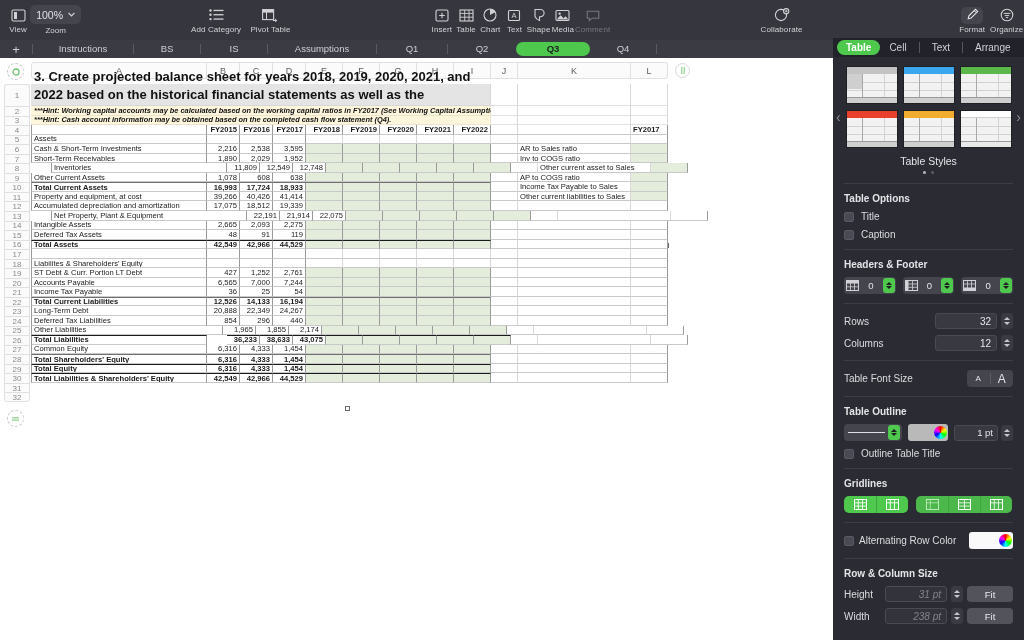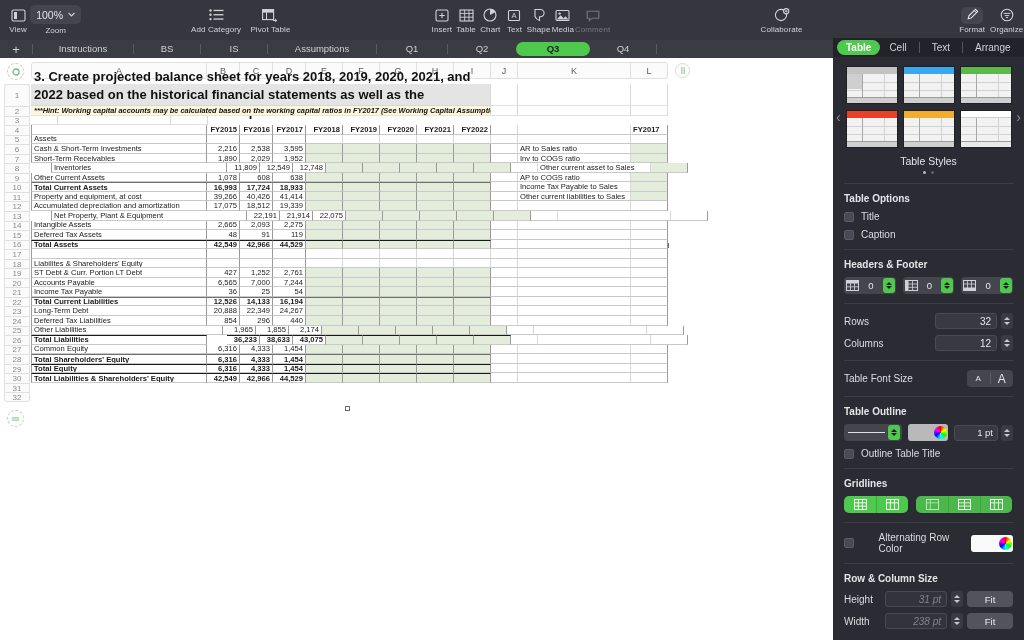--- a/index.html
+++ b/index.html
@@ -471,20 +471,21 @@
           <div class="cell nogrid" style="width: 113px; height: 22px;"></div>
           <div class="cell nogrid" style="width: 37px; height: 22px;"></div>
         </div>
         <div class="grow" style="height: 9.55px;">
           <div class="hintrow" style="width: 460px; height: 9.55px;">***Hint: Working capital accounts may be calculated based on the working capital ratios in FY2017 (See Working Capital Assumptions).</div>
           <div class="cell nogrid" style="width: 27px; height: 9.55px;"></div>
           <div class="cell nogrid" style="width: 113px; height: 9.55px;"></div>
           <div class="cell nogrid" style="width: 37px; height: 9.55px;"></div>
         </div>
         <div class="grow" style="height: 9.55px;">
+          <div class="hintrow" style="width: 460px; height: 9.55px;">***Hint: Cash account information may be obtained based on the completed cash flow statement (Q4).</div>
           <div class="cell nogrid" style="width: 27px; height: 9.55px;"></div>
           <div class="cell nogrid" style="width: 113px; height: 9.55px;"></div>
           <div class="cell nogrid" style="width: 37px; height: 9.55px;"></div>
         </div>
         <div class="grow" style="height: 9.55px;">
           <div class="cell lb" style="width: 176px; height: 9.55px;"></div>
           <div class="cell num b" style="width: 33px; height: 9.55px;">FY2015</div>
           <div class="cell num b" style="width: 33px; height: 9.55px;">FY2016</div>
           <div class="cell num b" style="width: 33px; height: 9.55px;">FY2017</div>
           <div class="cell num b" style="width: 37px; height: 9.55px;">FY2018</div>
@@ -1116,21 +1117,21 @@
                 <rect x="0.5" y="0.5" width="12" height="10" fill="none" stroke="#fff" stroke-width="1"></rect>
                 <path d="M0.5 3.8 H12.5 M4.3 0.5 V10.5 M8.5 0.5 V10.5" stroke="#fff" stroke-width="0.8"></path>
               </svg>
           </div>
         </div>
       </div>
 
       <div class="hr"></div>
 
       <div class="altrow">
-        <div style="display:flex;align-items:center;gap:25px;">
+        <div style="display:flex;align-items:center;gap:5px;">
           <div class="chk"></div>
           <span style="font-size:10px;color:#dcdce0;">Alternating Row Color</span>
         </div>
         <div class="colorwell-wh">
           <span class="wheel"></span>
         </div>
       </div>
 
       <div class="hr"></div>
 

